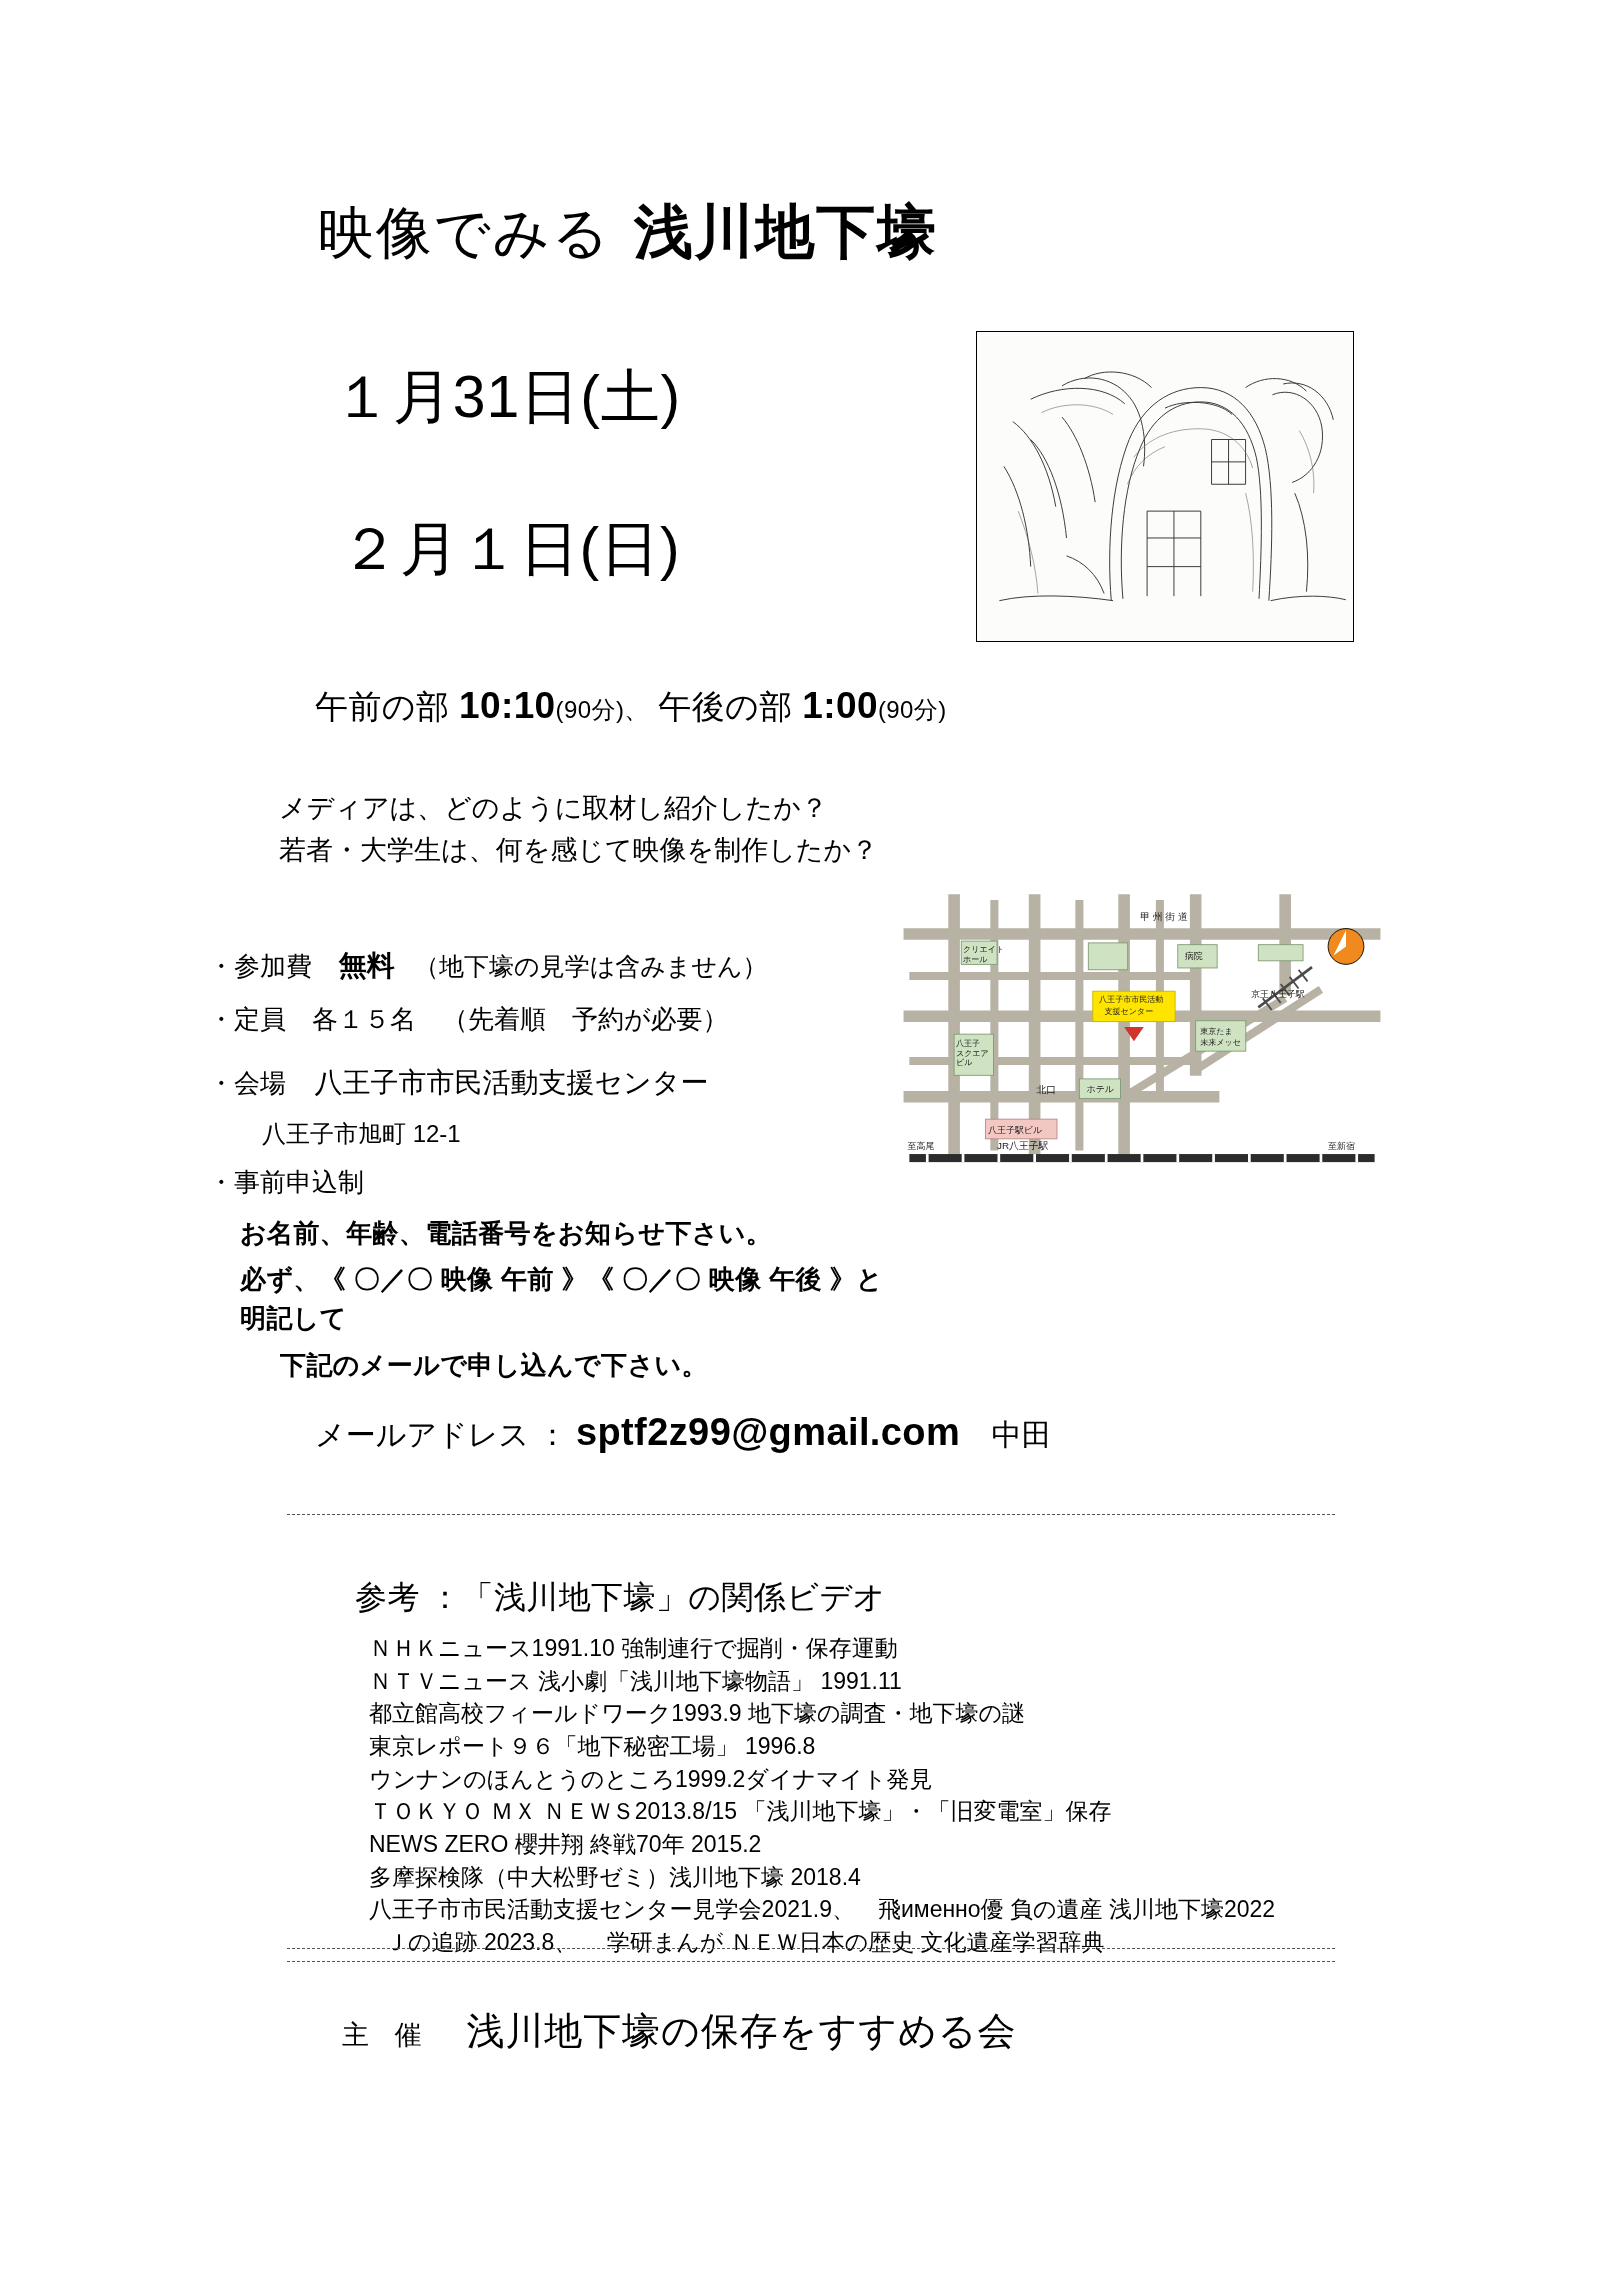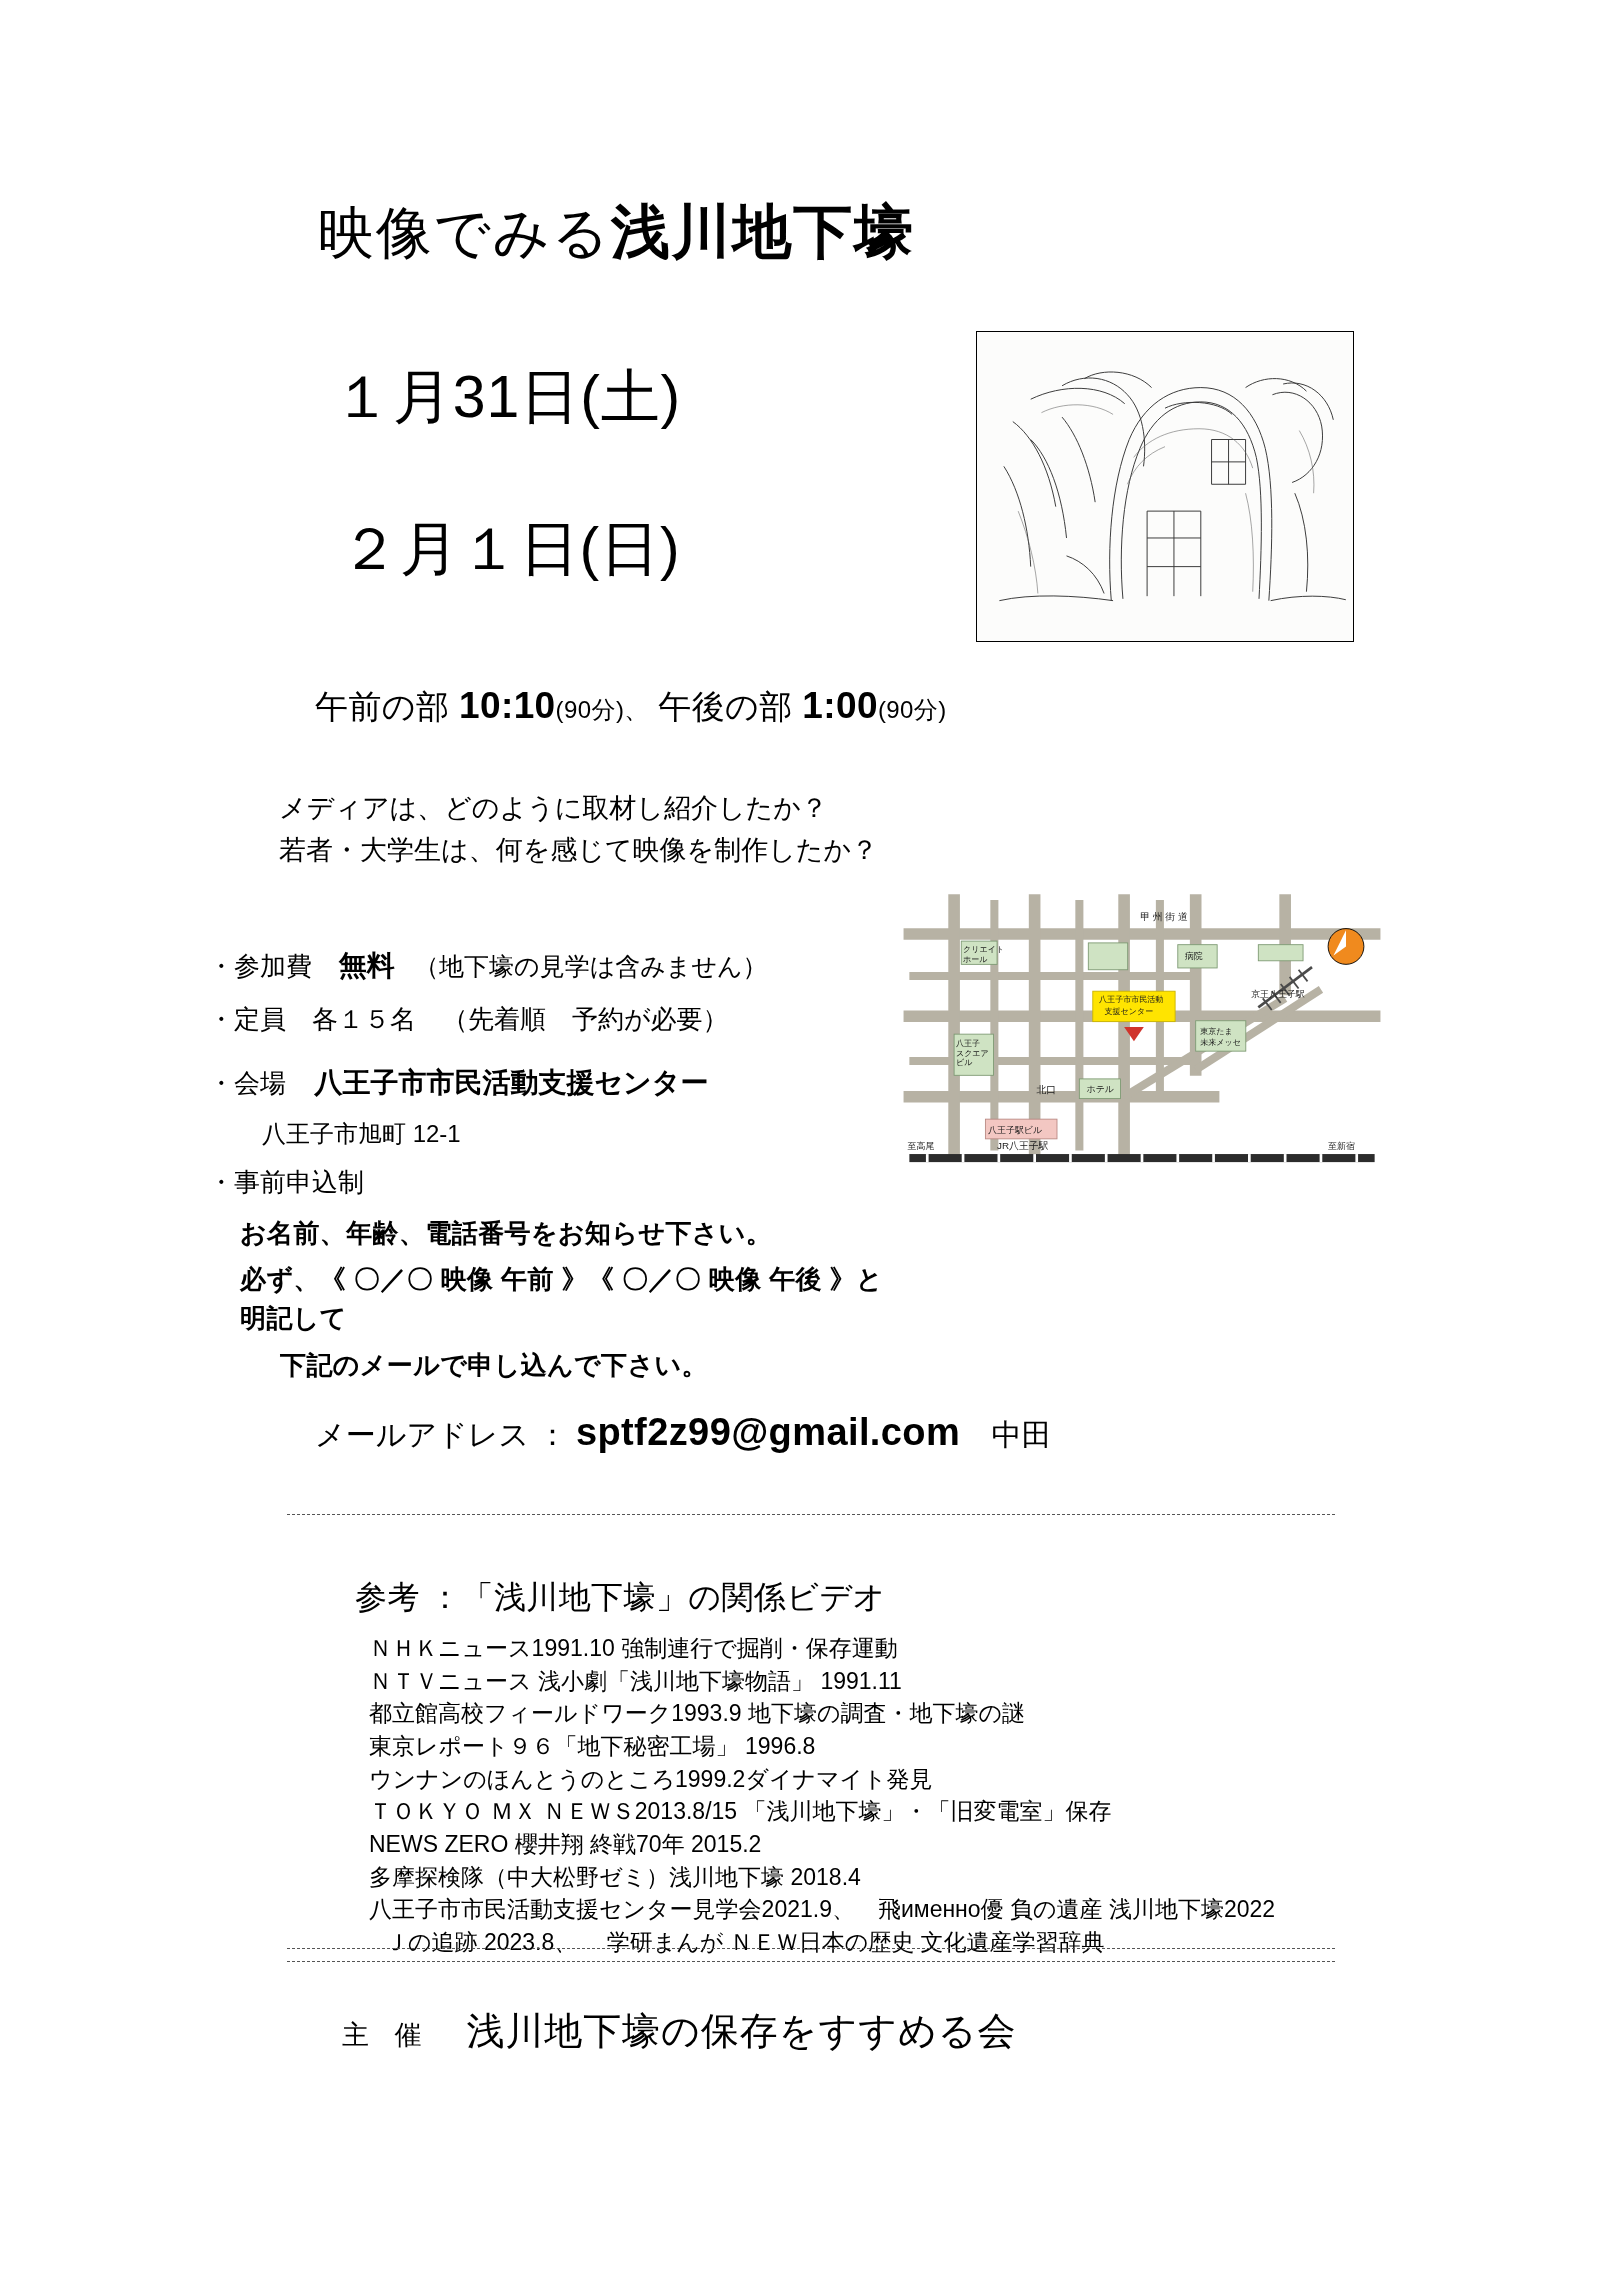--- a/index.html
+++ b/index.html
@@ -21,20 +21,21 @@
     height: 2293px;
   }
 
   
   .title-row {
     position: absolute;
     left: 318px;
     top: 193px;
     display: flex;
     align-items: baseline;
+    gap: 23px;
   }
   .title-a {
     font-size: 56px;
     letter-spacing: 1.8px;
     font-weight: 400;
   }
   .title-b {
     font-size: 59px;
     font-weight: bold;
     letter-spacing: 1.8px;
@@ -95,21 +96,21 @@
     position: absolute;
     left: 208px;
     top: 945px;
     width: 681px;
     font-size: 25px;
     line-height: 1.5;
   }
   .details .row { margin-bottom: 12.5px; white-space: nowrap; }
   .details .lead { font-size: 26px; }
   .details .strong { font-weight: bold; font-size: 28px; }
-  .details .venue { font-weight: bold; font-size: 28px; }
+  .details .venue { font-weight: normal; font-size: 28px; }
   .details .sub {
     margin-left: 54px;
     font-size: 24px;
     margin-bottom: 7.2px;
     white-space: nowrap;
   }
   .details .note {
     margin-left: 32px;
     font-weight: bold;
     font-size: 26px;

